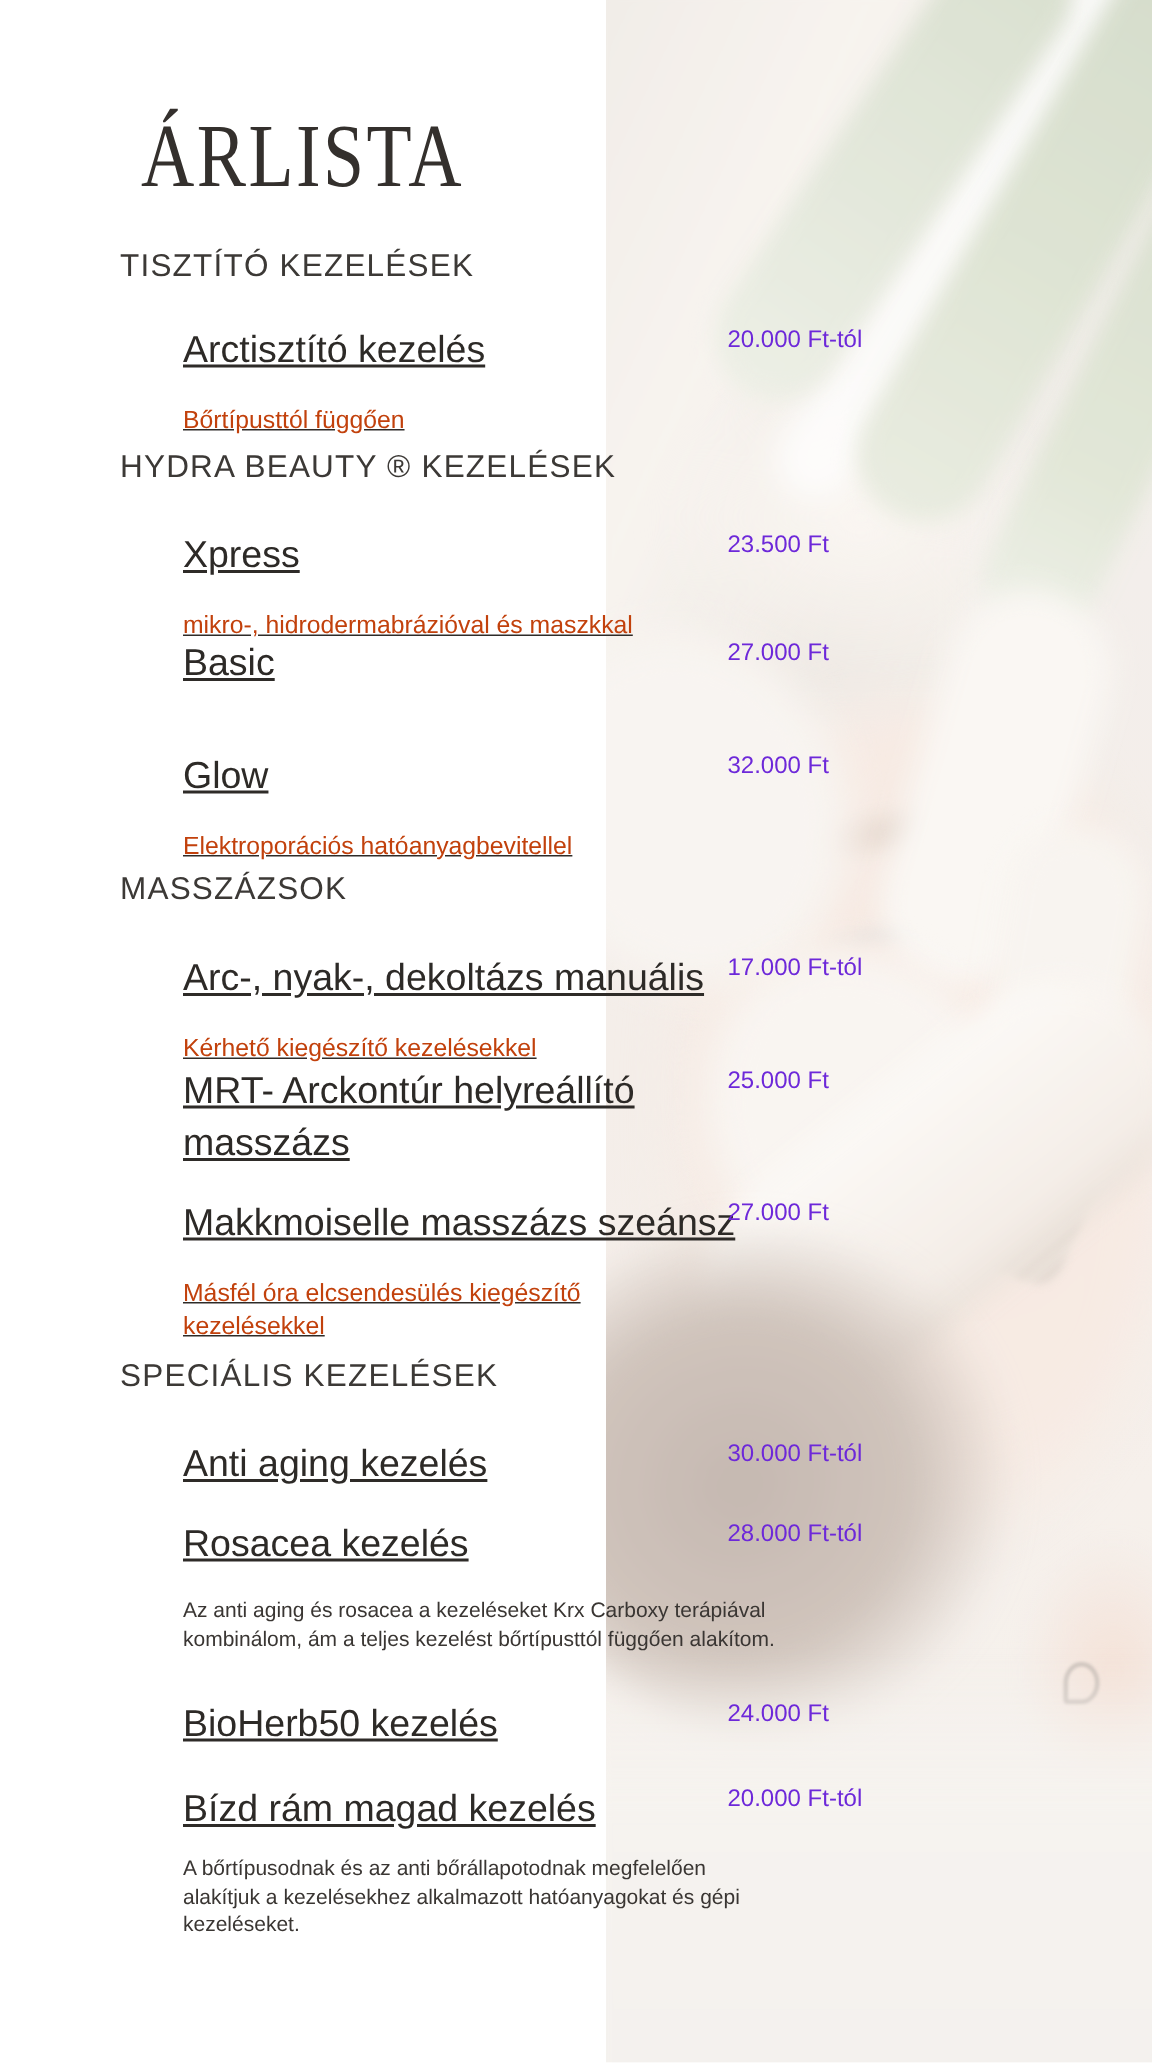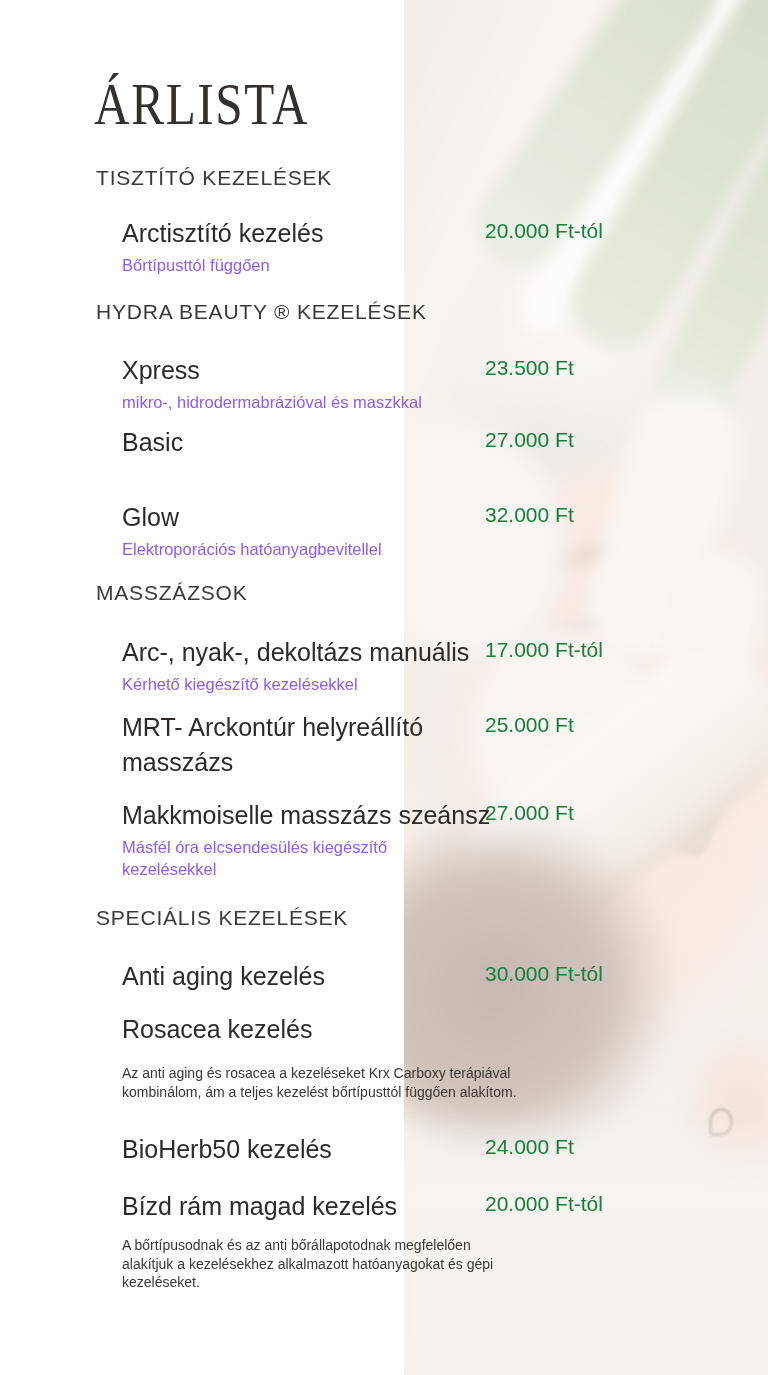--- a/index.html
+++ b/index.html
@@ -66,35 +66,35 @@
   .ph-fade{left:0;top:0;width:364px;height:1375px;background:rgba(255,255,255,.26);}
   
   .content{position:absolute;inset:0;z-index:2;}
   .title{
     position:absolute;left:94px;top:70px;margin:0;
     font-family:"Liberation Serif", serif;font-weight:400;
     font-size:60px;letter-spacing:2px;color:#34302d;
     transform:scaleX(.82);transform-origin:left top;white-space:nowrap;
   }
   .section-label{
-    position:absolute;left:96px;
+    position:absolute;left:80px;
     font-size:21px;letter-spacing:.8px;color:#3c3936;white-space:nowrap;text-align:right;
   }
-  .row{position:absolute;left:0;width:632px;}
+  .row{position:absolute;left:0;width:632px;text-decoration:underline;}
   .row .name{
     margin-left:122px;max-width:382px;
     font-size:25px;line-height:1.4;color:#2d2a27;white-space:pre-line;
   }
   .row .desc{
-    margin-left:122px;margin-top:4px;
-    font-size:16.5px;line-height:1.32;color:#8b5cf6;white-space:pre-line;
+    margin-left:122px;margin-top:19px;
+    font-size:16.5px;line-height:1.32;color:#c2410c;white-space:pre-line;
   }
   .row .price{
     position:absolute;left:485px;top:0;
-    font-size:21px;line-height:1.4;color:#15803d;white-space:nowrap;text-align:right;
+    font-size:16px;line-height:1.4;color:#6d28d9;white-space:nowrap;text-align:right;
   }
   .note{
     position:absolute;left:122px;
     font-size:14px;line-height:1.33;color:#3a3633;white-space:pre-line;
   }
 </style>
 </head>
 <body>
 
 <div class="page">
@@ -176,20 +176,21 @@
 
     <div class="section-label" style="top:906px">SPECIÁLIS KEZELÉSEK</div>
 
     <div class="row" style="top:959px">
       <div class="name">Anti aging kezelés</div>
       <div class="price">30.000 Ft-tól</div>
     </div>
 
     <div class="row" style="top:1012px">
       <div class="name">Rosacea kezelés</div>
+      <div class="price">28.000 Ft-tól</div>
     </div>
 
     <div class="note" style="top:1064px">Az anti aging és rosacea a kezeléseket Krx Carboxy terápiával
 kombinálom, ám a teljes kezelést bőrtípusttól függően alakítom.</div>
 
     <div class="row" style="top:1132px">
       <div class="name">BioHerb50 kezelés</div>
       <div class="price">24.000 Ft</div>
     </div>
 

